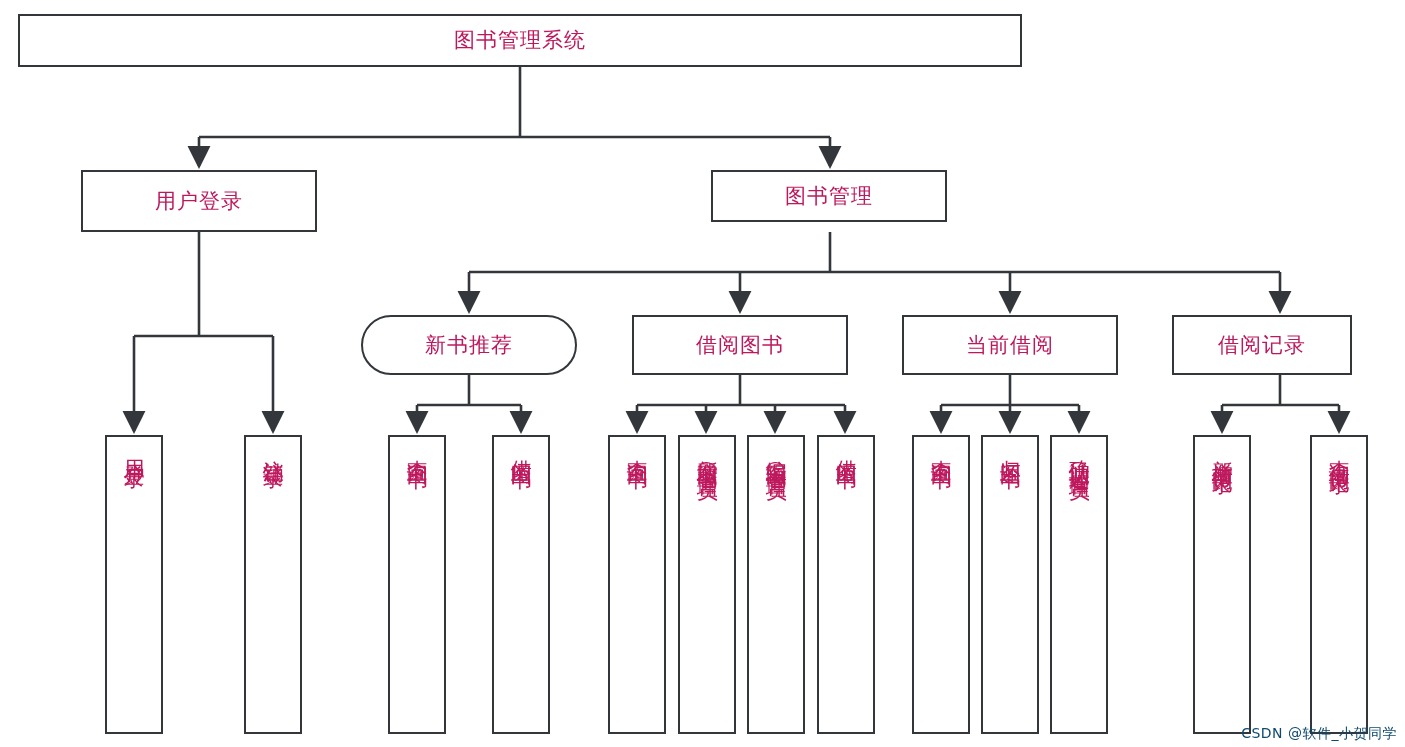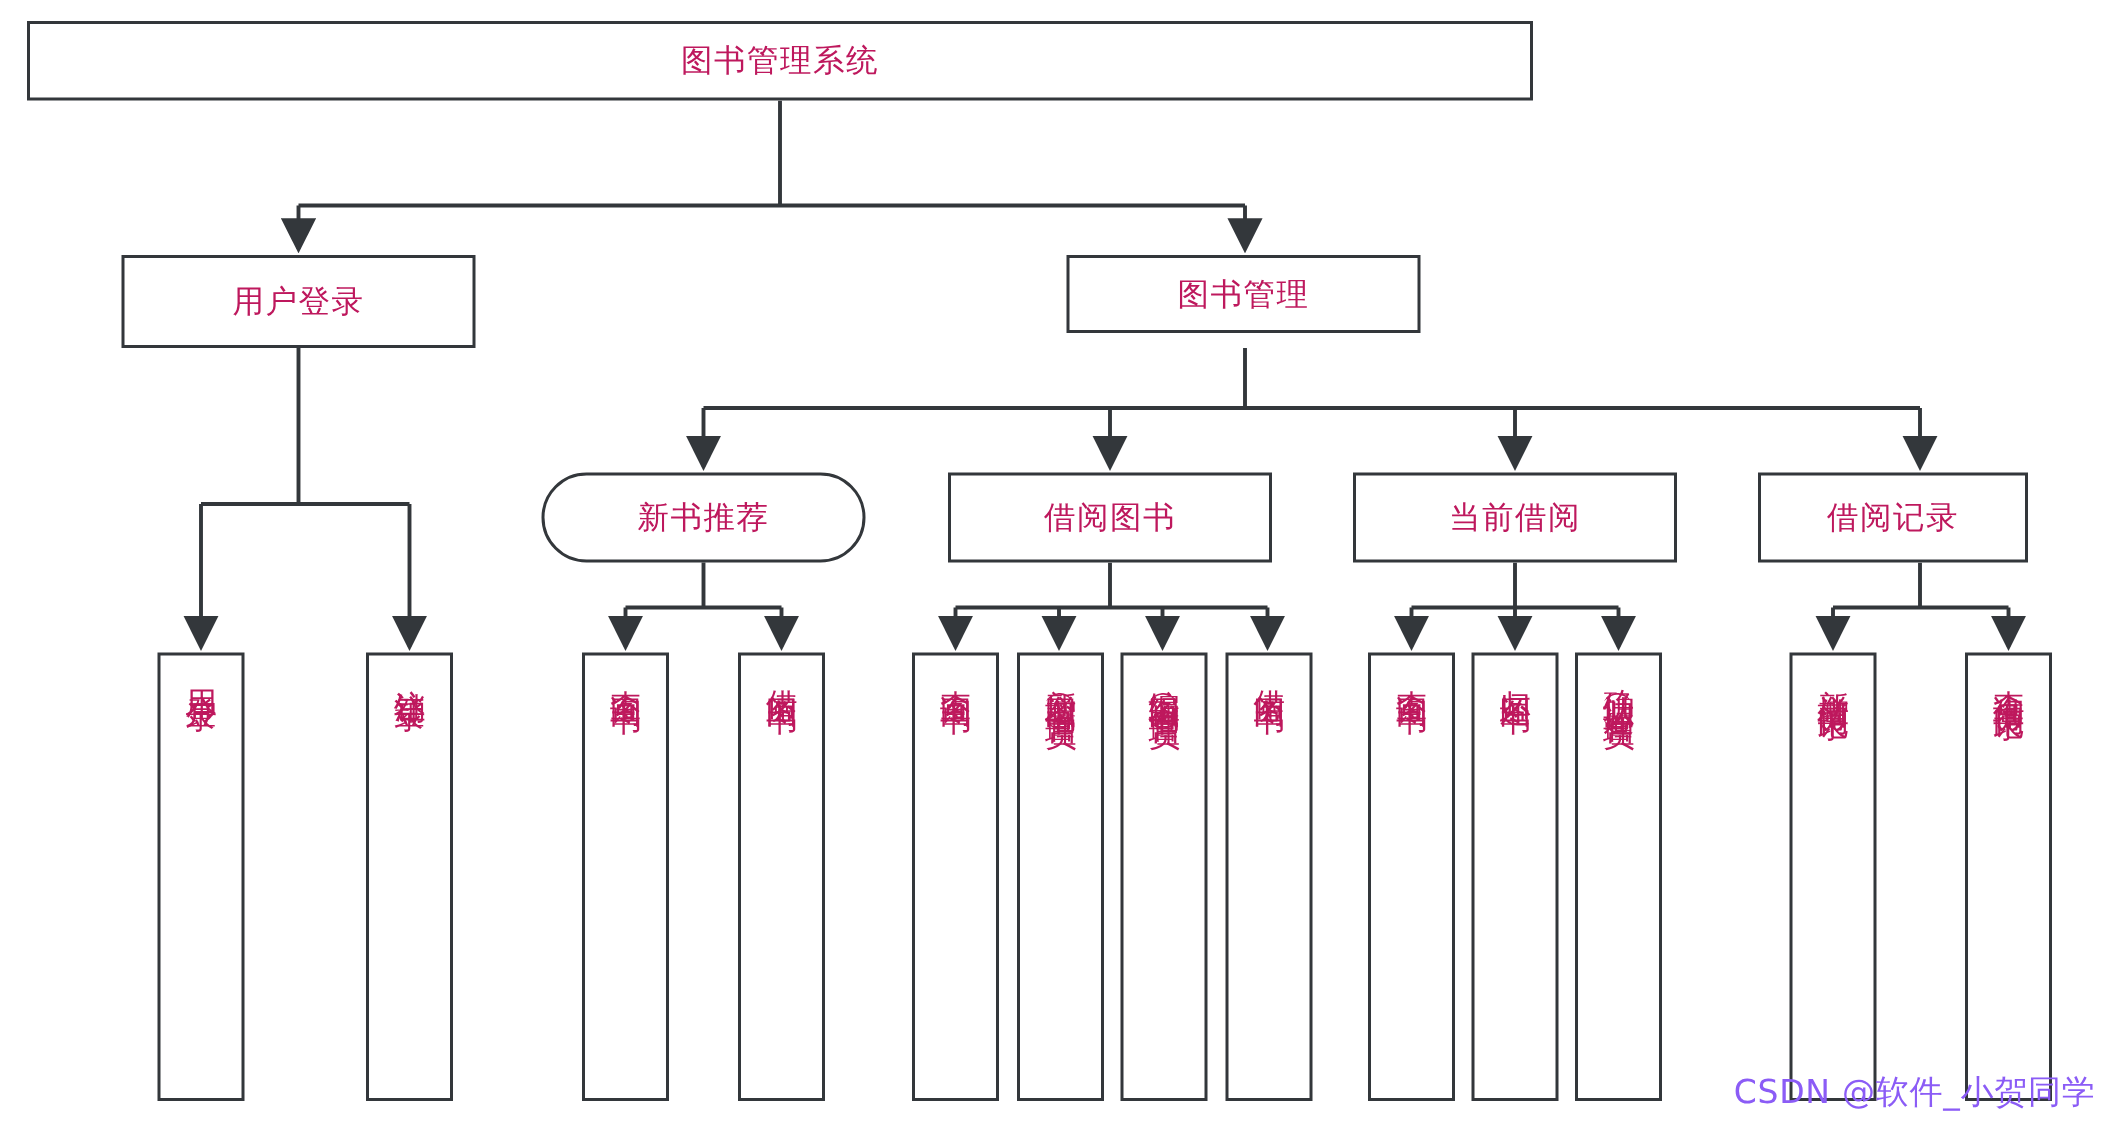--- a/index.html
+++ b/index.html
@@ -51,22 +51,22 @@
     font-size:21px;
     line-height:1.06;
     letter-spacing:3px;
     white-space:nowrap;
     -webkit-text-orientation:upright;
   }
   #watermark{
     position:absolute;
     right:8px;
     bottom:4px;
-    font-size:22px;
-    color:#8b5cf6;
+    font-size:14px;
+    color:#0c4a6e;
     letter-spacing:.5px;
     white-space:nowrap;
     user-select:none;
   }
 </style>
 </head>
 <body>
 
 <div id="canvas">
 

